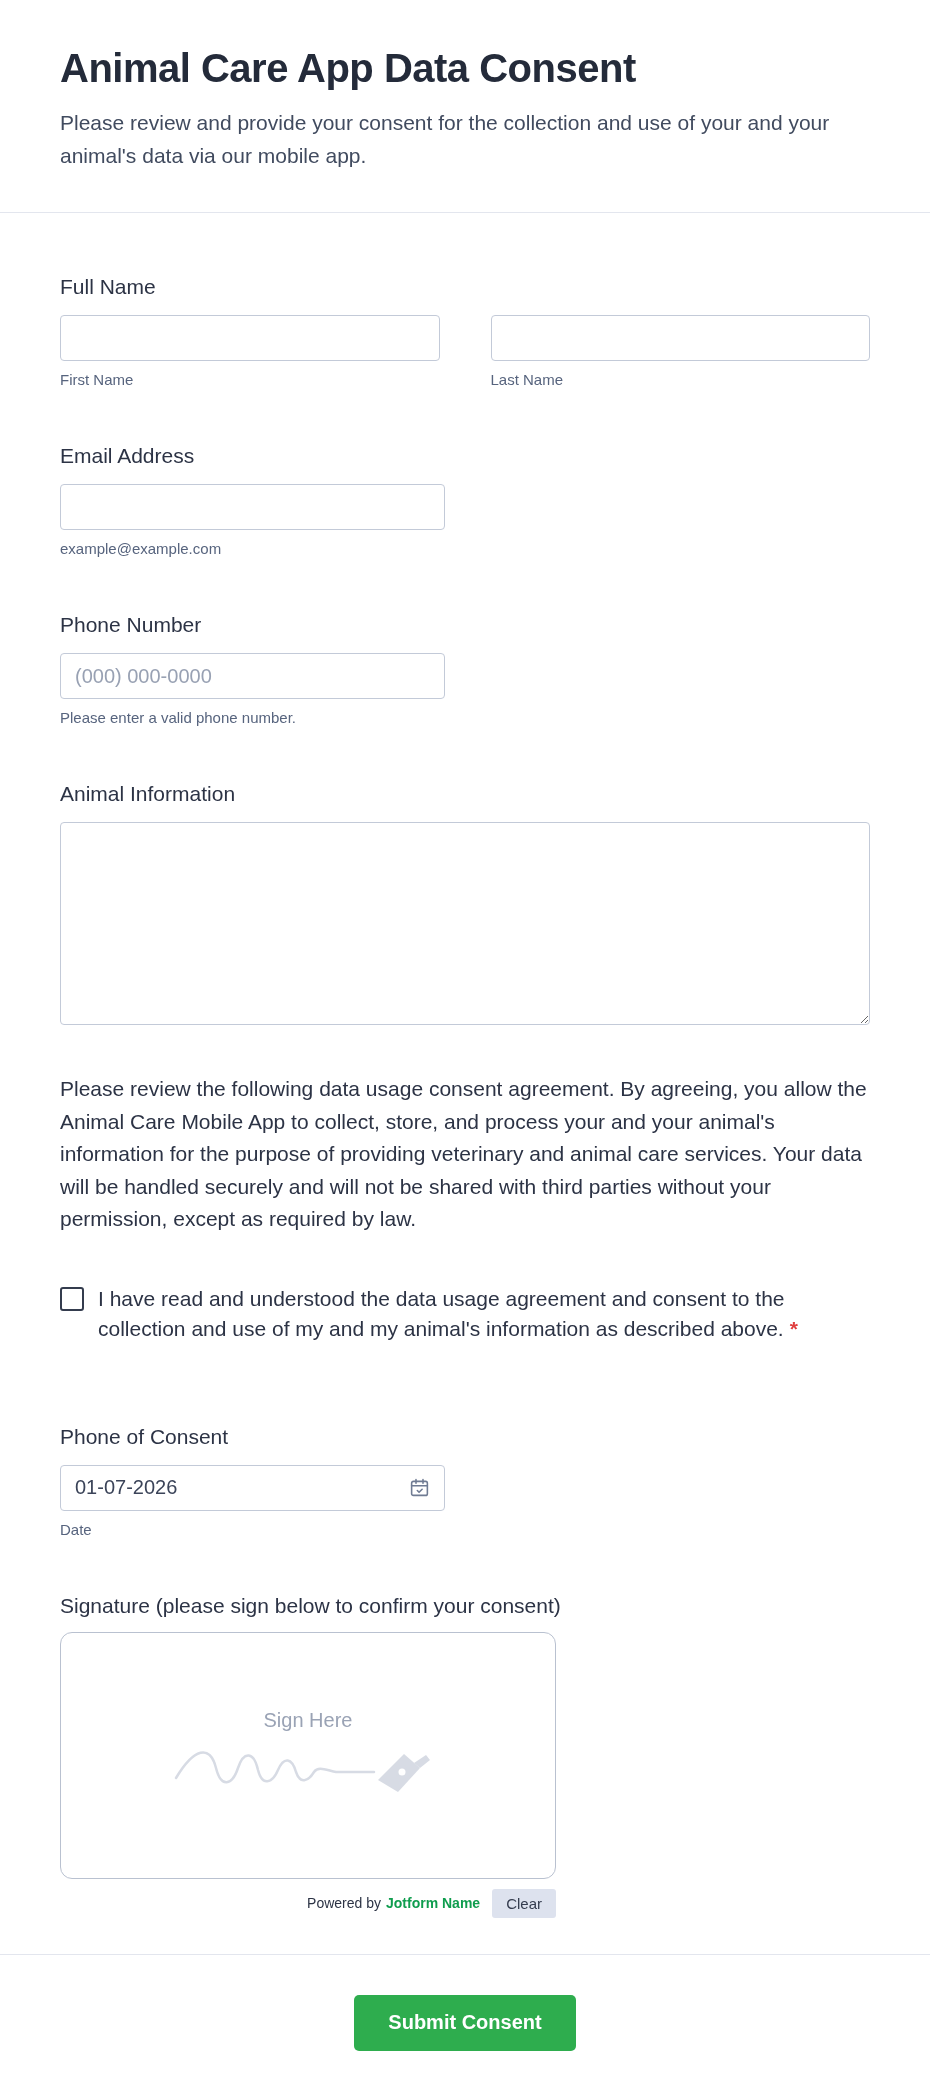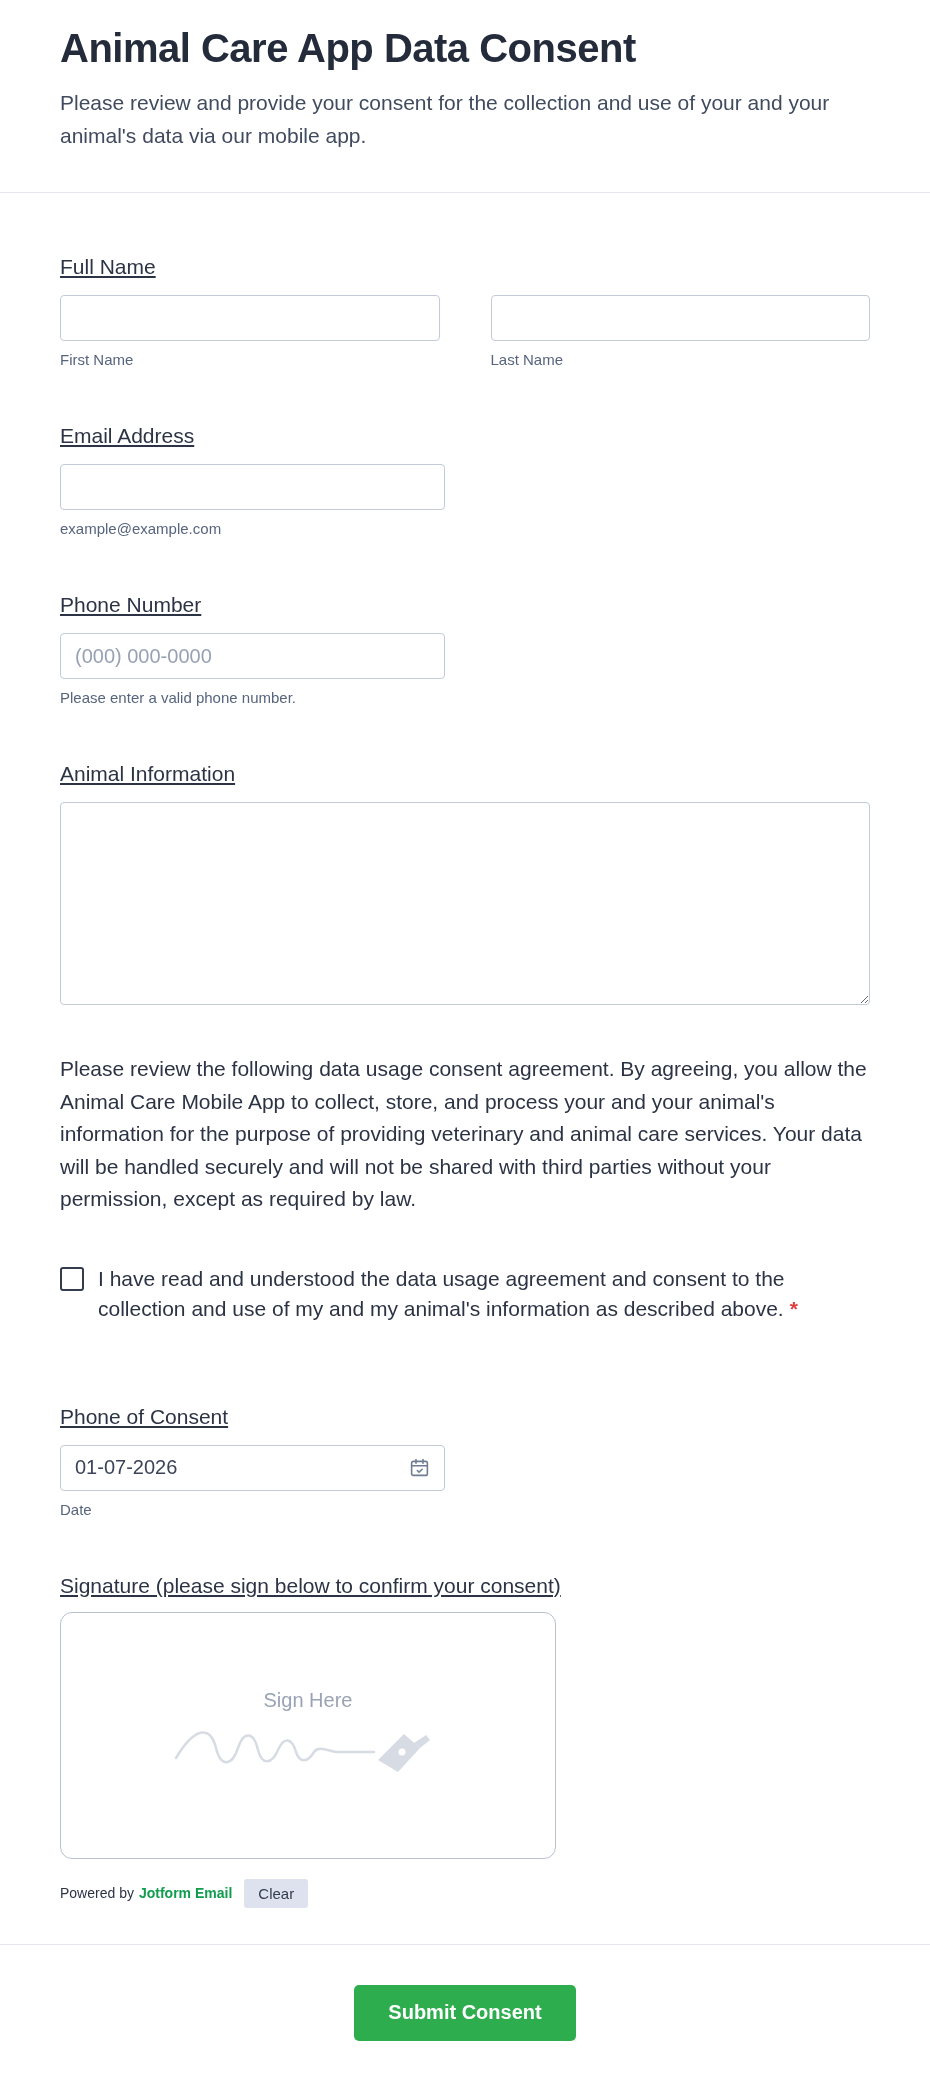--- a/index.html
+++ b/index.html
@@ -5,21 +5,21 @@
   * { box-sizing: border-box; }
   html, body { margin: 0; padding: 0; background: #ffffff; }
   body {
     width: 930px;
     font-family: "Liberation Sans", "DejaVu Sans", sans-serif;
     color: #2c3345;
   }
   .form-page { width: 930px; background: #ffffff; }
 
   
-  .form-header { padding: 26px 60px 40px; }
+  .form-header { padding: 46px 60px 40px; }
   .page-title {
     margin: 0;
     font-size: 40px;
     font-weight: 700;
     color: #242b3a;
     letter-spacing: -0.5px;
   }
   .form-subtitle {
     margin: 16px 0 0;
     font-size: 21px;
@@ -35,21 +35,20 @@
 
   
   .form-body { padding: 62px 60px 0; }
   .question { margin-bottom: 56px; }
   .q-label {
     display: block;
     font-size: 21px;
     font-weight: 500;
     color: #2c3345;
     margin-bottom: 16px;
-    text-decoration: underline;
   }
   .row { display: flex; gap: 51px; }
   .half { width: 385px; }
   .text-input, .textarea {
     width: 100%;
     border: 1px solid #c3cad8;
     border-radius: 4px;
     background: #ffffff;
     font-family: inherit;
     font-size: 20px;
@@ -133,22 +132,23 @@
   }
   .sig-inner { text-align: center; }
   .sign-here {
     font-size: 20px;
     color: #9aa3b5;
     margin-bottom: 2px;
   }
   .sig-footer {
     width: 496px;
     display: flex;
+    justify-content: flex-end;
     align-items: center;
-    margin-top: 20px;
+    margin-top: 10px;
   }
   .powered-by { font-size: 14px; color: #2c3345; }
   .brand {
     font-size: 14px;
     font-weight: 700;
     color: var(--brand-green, #0f9d4e);
     margin-left: 5px;
   }
   .clear-btn {
     margin-left: 12px;
@@ -265,21 +265,21 @@
             <g fill="#d7dbe4">
               <path d="M210 46 L236 20 L252 34 L230 58 Z"></path>
               <circle cx="234" cy="38" r="3.5" fill="#ffffff"></circle>
               <path d="M252 34 L262 26 L258 21 L246 29 Z"></path>
             </g>
           </svg>
         </div>
       </div>
       <div class="sig-footer">
         <span class="powered-by">Powered by</span>
-        <span class="brand">Jotform Email</span>
+        <span class="brand">Jotform Name</span>
         <button class="clear-btn">Clear</button>
       </div>
     </div>
 
   </div>
 
   <div class="submit-section">
     <button class="submit-btn">Submit Consent</button>
   </div>
 

